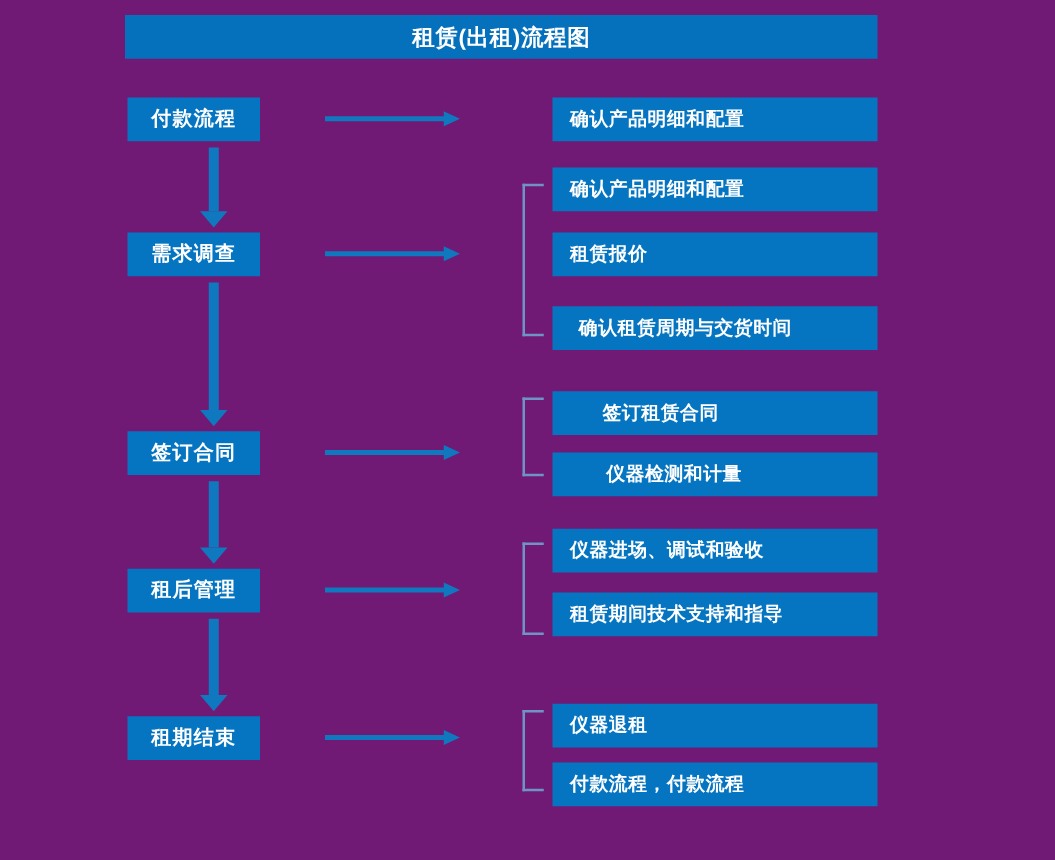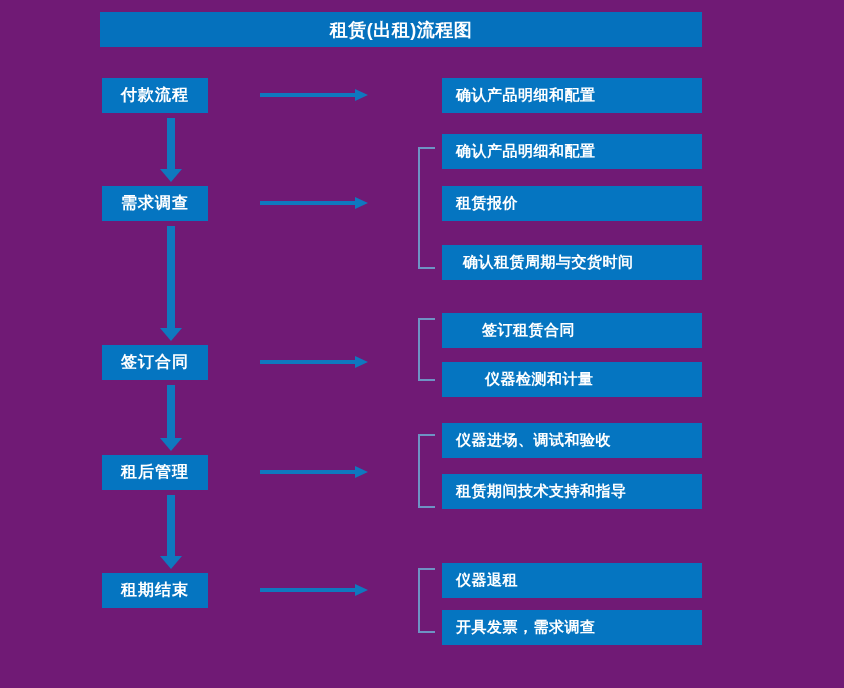--- a/index.html
+++ b/index.html
@@ -204,15 +204,15 @@
   <div class="detail-box" style="top:313px;padding-left:40px;">签订租赁合同</div>
 
   <div class="detail-box" style="top:362px;padding-left:43px;">仪器检测和计量</div>
 
   <div class="detail-box" style="top:423px;">仪器进场、调试和验收</div>
 
   <div class="detail-box" style="top:474px;">租赁期间技术支持和指导</div>
 
   <div class="detail-box" style="top:563px;">仪器退租</div>
 
-  <div class="detail-box" style="top:610px;">开具发票，需求调查</div>
+  <div class="detail-box" style="top:610px;">付款流程，付款流程</div>
 
 </div>
 
 </body></html>

